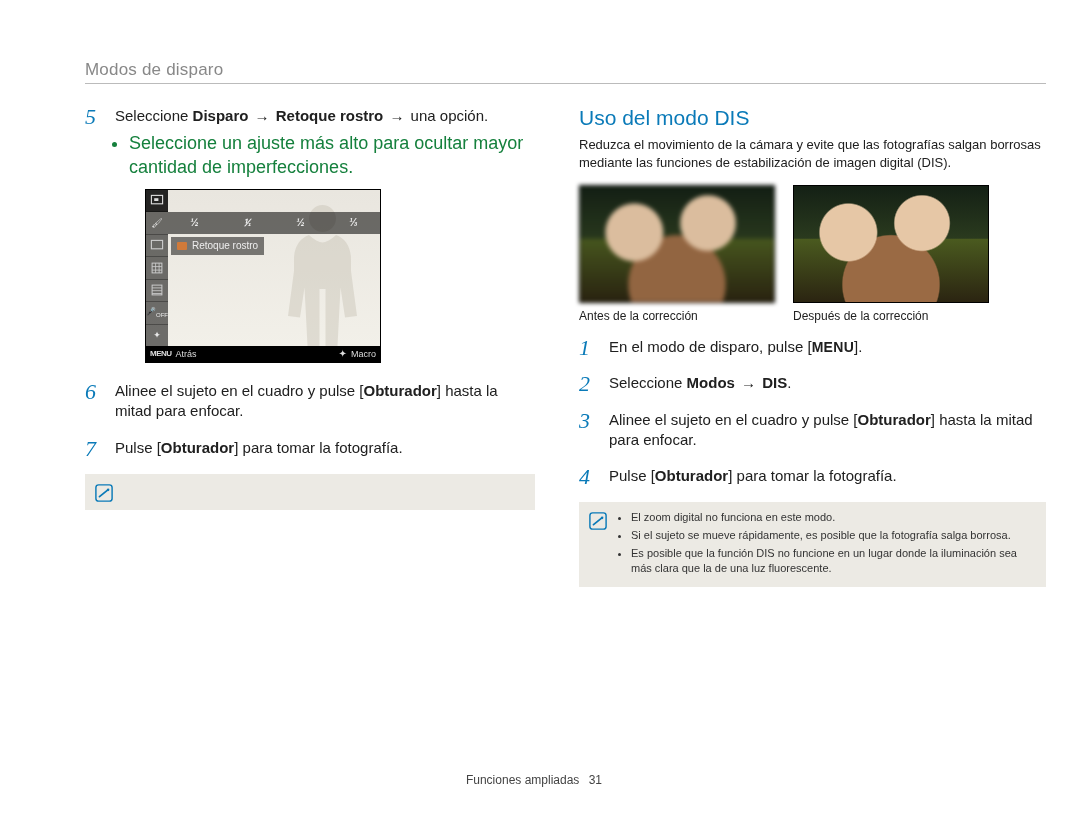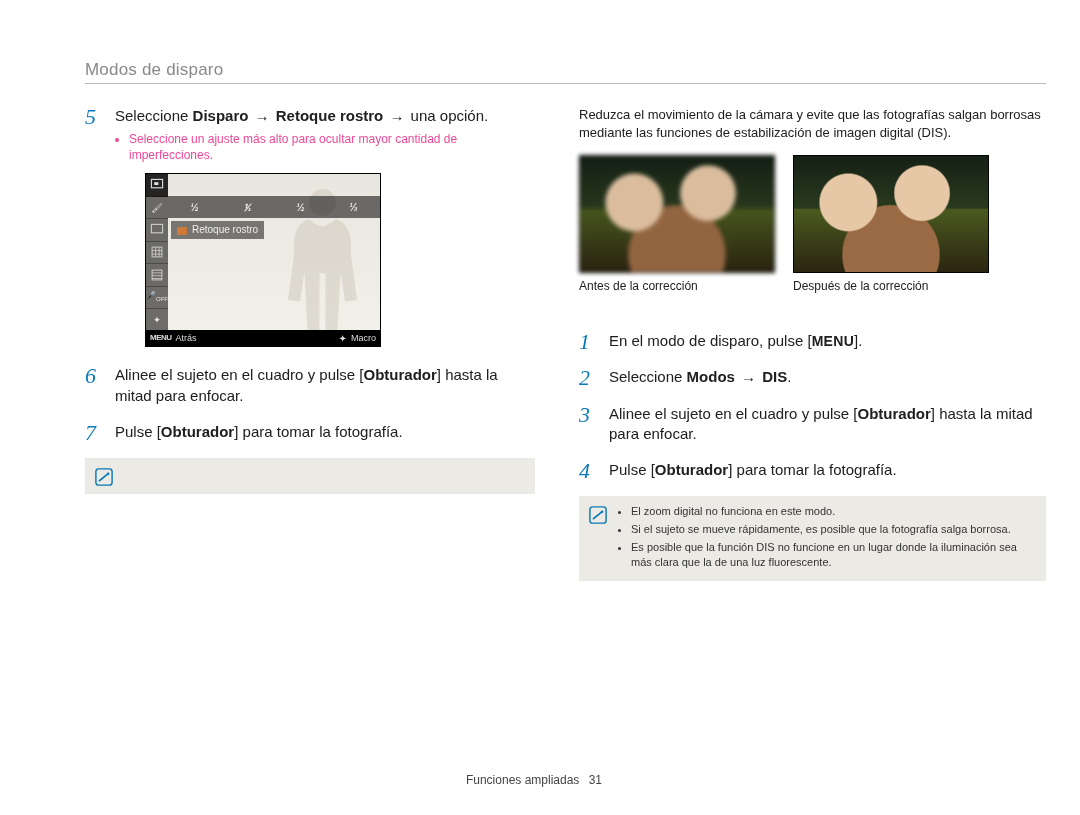--- a/index.html
+++ b/index.html
@@ -65,23 +65,23 @@
     font-style: italic;
     font-family: Georgia, 'Times New Roman', serif;
     font-size: 22px;
     font-weight: 400;
   }
   ol.steps ul {
     margin: 6px 0 0 0;
     padding-left: 14px;
   }
   ol.steps ul li {
-    font-size: 12px;
+    font-size: 18px;
     list-style: disc;
-    color: #ec4899;
+    color: #15803d;
     line-height: 1.3;
   }
   .arrow { padding: 0 2px; }
   .menu-key {
     font-weight: 700;
     letter-spacing: 0.3px;
     font-family: Arial, sans-serif;
     font-size: 14px;
   }
 
@@ -207,21 +207,21 @@
     margin: 0 0 6px 0;
   }
   .topic-intro {
     font-size: 13px;
     line-height: 1.35;
     margin-bottom: 14px;
   }
   .compare {
     display: flex;
     gap: 18px;
-    margin-bottom: 38px;
+    margin-bottom: 14px;
   }
   .compare .fig { width: 196px; }
   .compare .img {
     width: 196px;
     height: 118px;
     border: 1px solid #000;
     position: relative;
     overflow: hidden;
   }
   .compare .img.before { filter: blur(2.2px) brightness(0.95); }
@@ -344,20 +344,21 @@
           <svg viewBox="0 0 20 20">
               <rect x="1" y="1" width="18" height="18" rx="3" fill="none" stroke="#0a7ab8" stroke-width="1.6"></rect>
               <path d="M5 14 L15 6" stroke="#0a7ab8" stroke-width="2" stroke-linecap="round"></path>
               <path d="M14 5 l2 2 -1 1 -2-2z" fill="#0a7ab8"></path>
             </svg>
         </div>
       </div>
     </div>
 
     <div class="col col-right">
+      <h2 class="topic-title">Uso del modo DIS</h2>
       <div class="topic-intro">Reduzca el movimiento de la cámara y evite que las fotografías salgan borrosas mediante las funciones de estabilización de imagen digital (DIS).</div>
 
       <div class="compare">
         <div class="fig">
           <div class="img before">
               <div class="photo-bg"></div>
             </div>
           <div class="caption">Antes de la corrección</div>
         </div>
         <div class="fig">

